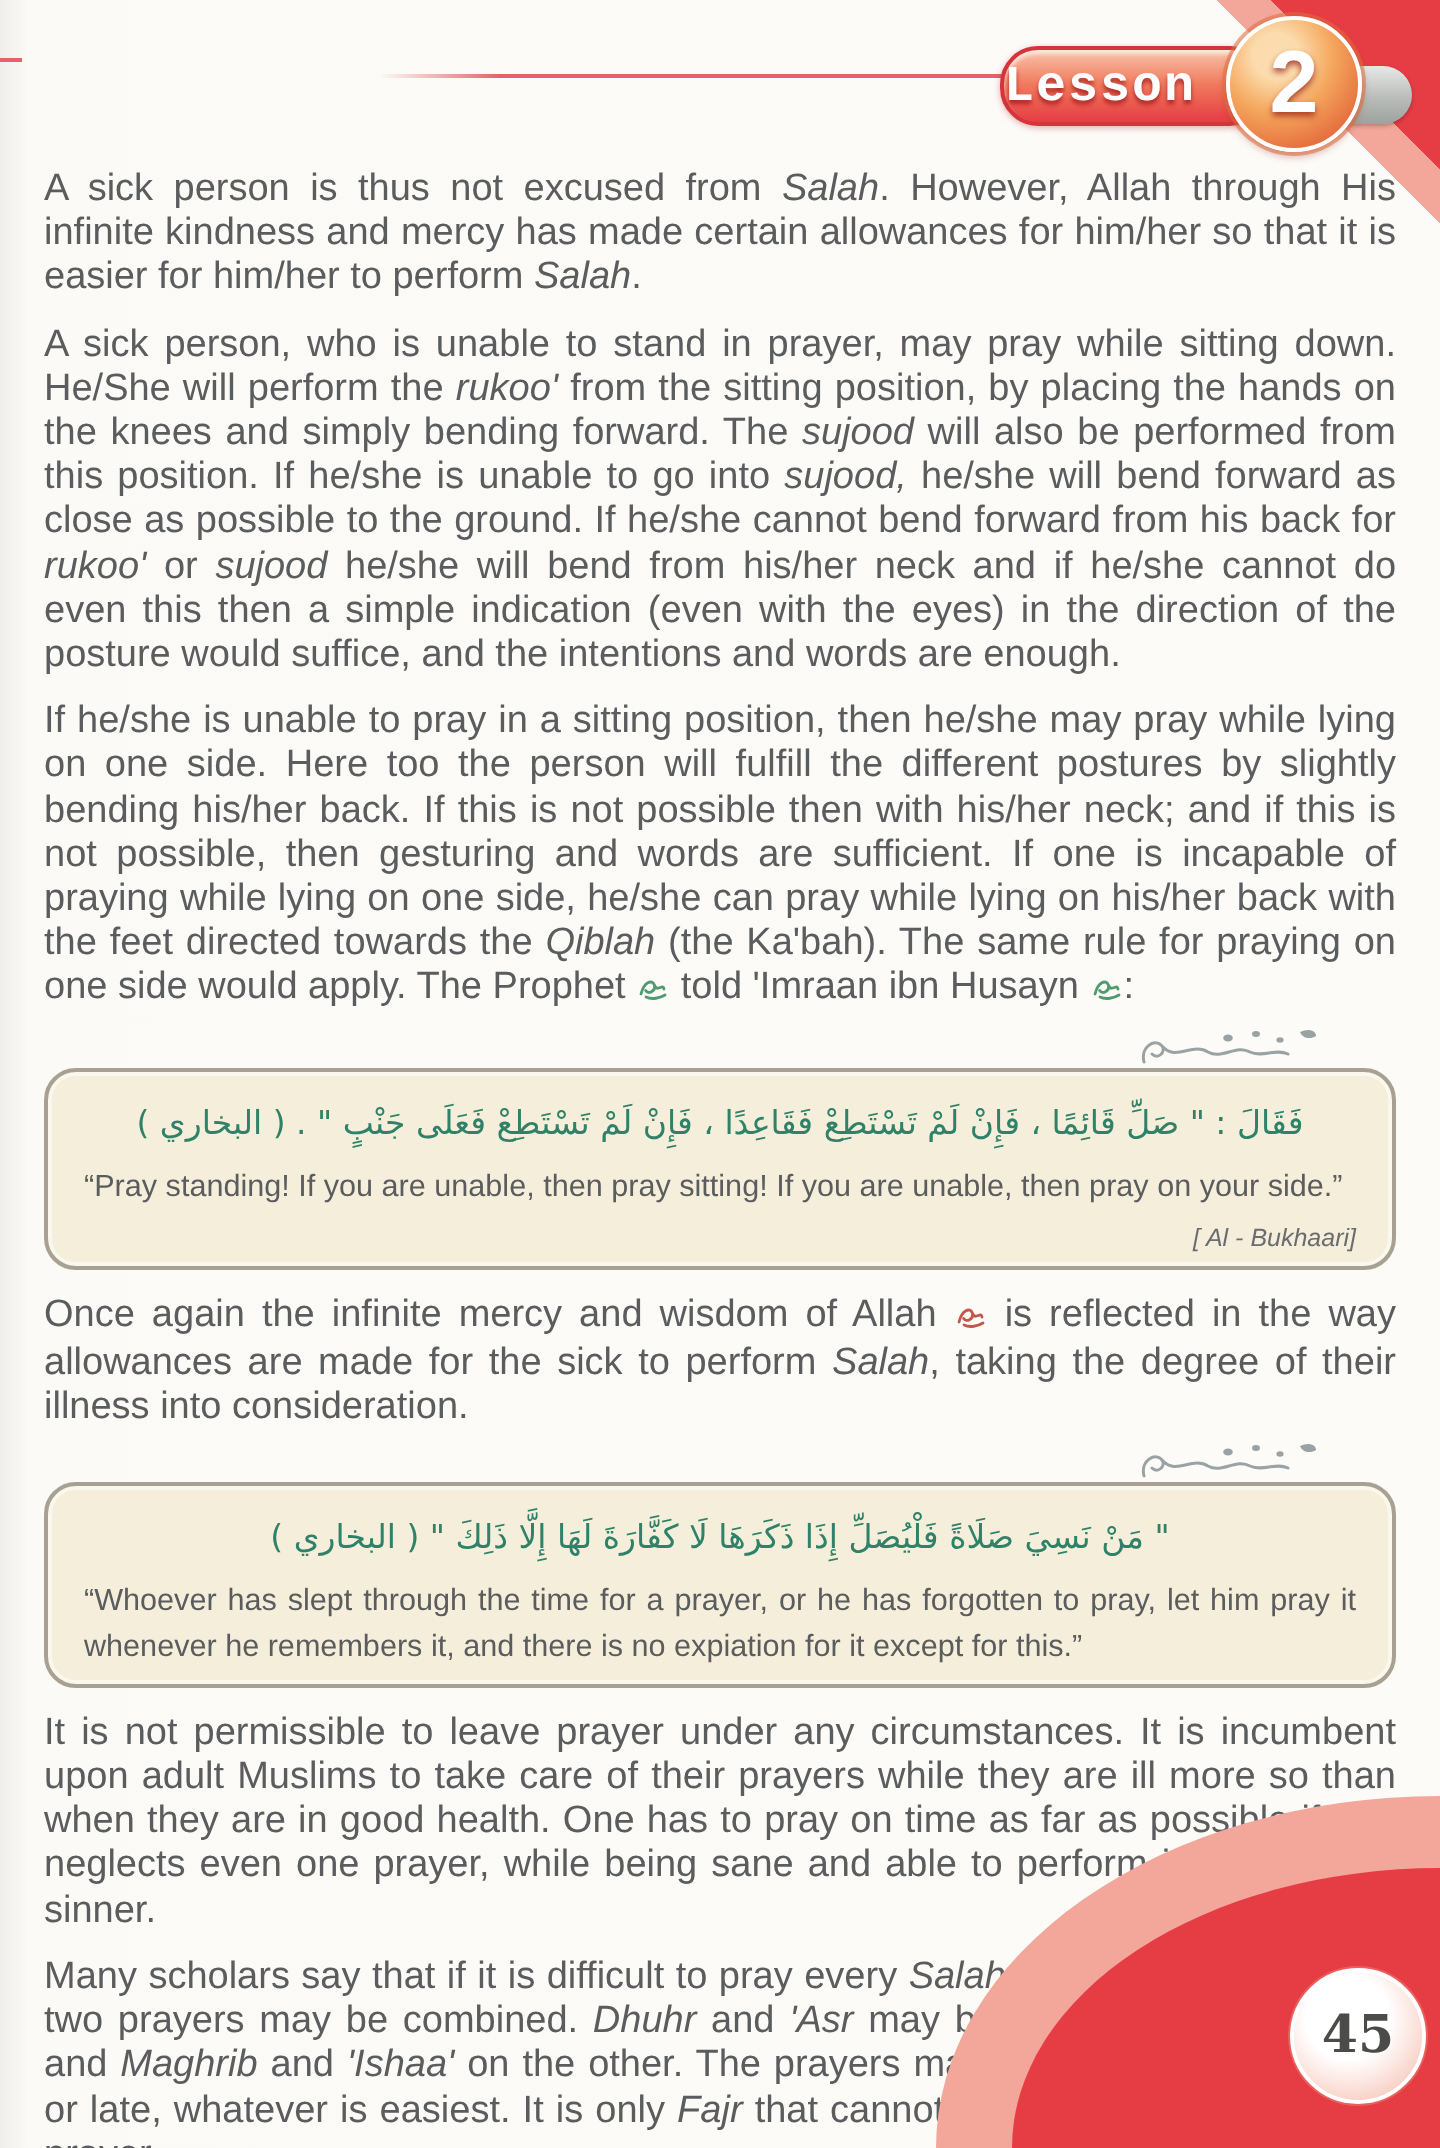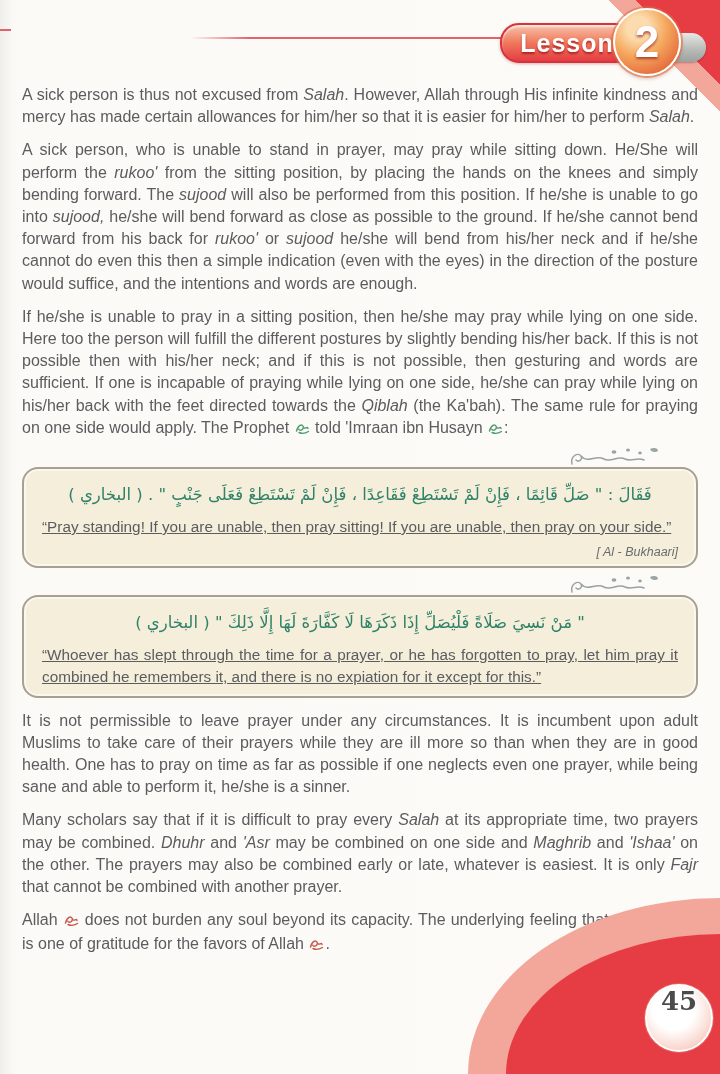--- a/index.html
+++ b/index.html
@@ -21,77 +21,77 @@
   .gray-cap{
     position:absolute; left:664px; top:33px; width:42px; height:29px; border-radius:15px;
     background:linear-gradient(#e8e9e7,#b9bcb8 55%,#9ea29e);
     box-shadow:0 1px 2px rgba(0,0,0,.25);
   }
   .lesson-pill{
     position:absolute; left:500px; top:23px; width:130px; height:36px; border-radius:19px;
     background:linear-gradient(#f8c3ab,#f07a5d 48%,#e53c43);
     border:2px solid #d5343c;
     box-shadow:inset 0 2px 2px rgba(255,255,255,.65), 0 1px 3px rgba(180,40,40,.35);
-    display:flex; align-items:center; justify-content:center;
+    display:flex; align-items:center; font-family:Liberation Mono, monospace;
   }
   .lesson-pill span{
     color:#fff; font-weight:bold; font-size:25px; letter-spacing:1px;
     text-shadow:0 2px 2px rgba(160,25,25,.8);
   }
   .lesson-num{
     position:absolute; left:613px; top:8px; width:64px; height:64px; border-radius:50%;
     background:radial-gradient(circle at 36% 28%, #fcdcae 0 18%, #f5a95f 45%, #e66f3e 78%, #d3542e 100%);
     border:2px solid #fff;
     box-shadow:0 0 0 2px rgba(224,110,60,.55), 0 2px 4px rgba(150,40,20,.4);
     display:flex; align-items:center; justify-content:center;
   }
   .lesson-num span{
     color:#fff; font-weight:bold; font-size:44px; line-height:1;
     text-shadow:0 2px 3px rgba(150,30,20,.75);
   }
   
   .content{position:absolute; left:22px; top:84px; width:676px;}
   .content p.body{
-    margin:0 0 11px 0; font-size:16px; line-height:22.2px; text-align:justify;
+    margin:0 0 11px 0; font-size:19px; line-height:22.2px; text-align:justify;
   }
   .content p.body .it{font-style:italic;}
   .sym{display:inline-block; vertical-align:-2px; margin:0 1px;}
   
   .q-wrap{margin:0 0 12px 0;}
   .ornament{height:24px; margin:-6px 34px -3px auto; width:96px;}
   .q-box{
     background:#f4eedb;
     border:2px solid #a8a091;
     border-radius:16px;
     padding:9px 18px 7px 18px;
     box-shadow:inset 0 0 0 2px rgba(255,255,255,.5);
   }
   .q-arabic{
     direction:rtl; text-align:center;
     font-family:"DejaVu Sans", sans-serif;
     font-size:16.5px; line-height:30px; color:#2f8168;
     margin:2px 0 6px 0;
   }
-  .q-english{margin:0; font-size:15.3px; line-height:22.2px; color:#5b5c5e; text-align:justify;text-decoration:underline;}
+  .q-english{margin:0; font-size:15.3px; line-height:22.2px; color:#5b5c5e; text-align:justify;}
   .q-attrib{font-style:italic; font-size:12.5px; color:#6b6c6e; text-align:right; margin-top:7px;}
   
   .corner-br-outer{
     position:absolute; right:0; bottom:0; width:252px; height:176px;
     background:#f2a79a; border-top-left-radius:100% 100%;
   }
   .corner-br-inner{
     position:absolute; right:0; bottom:0; width:214px; height:140px;
     background:#e63d45; border-top-left-radius:100% 100%;
   }
   .page-circle{
     position:absolute; left:645px; top:984px; width:64px; height:64px; border-radius:50%;
     background:radial-gradient(circle at 42% 36%, #ffffff 0 38%, #fbe3dc 62%, #f3b3a4 100%);
     border:2px solid #fff;
     box-shadow:0 0 0 1px rgba(235,120,105,.6);
-    display:flex; align-items:flex-start; justify-content:center;
+    display:flex; align-items:center; justify-content:center;
   }
   .page-circle span{
     font-family:"DejaVu Serif","Liberation Serif", serif;
     font-weight:bold; font-size:26px; color:#4b4b49;
   }
 </style>
 </head>
 <body>
 
 <div class="page">
@@ -122,31 +122,34 @@
             <ellipse cx="60" cy="4" rx="2" ry="1.5" fill="#9aa3a3"></ellipse>
             <ellipse cx="72" cy="7" rx="1.8" ry="1.4" fill="#9aa3a3"></ellipse>
             <path d="M82 3 C86 1 90 2 90 5 C87 7 83 6 82 3 Z" fill="#9aa3a3"></path>
           </svg></div>
         <div class="q-box">
           <div class="q-arabic">فَقَالَ : " صَلِّ قَائِمًا ، فَإِنْ لَمْ تَسْتَطِعْ فَقَاعِدًا ، فَإِنْ لَمْ تَسْتَطِعْ فَعَلَى جَنْبٍ " .  ( البخاري )</div>
           <p class="q-english">“Pray standing! If you are unable, then pray sitting! If you are unable, then pray on your side.”</p>
           <div class="q-attrib">[ Al - Bukhaari]</div>
         </div>
       </div>
+      <p class="body">Once again the infinite mercy and wisdom of Allah <span class="sym"><svg width="15" height="13" viewBox="0 0 15 13">
+            <path d="M1.5 9 C3 3 7 1.5 8.2 4.5 C9 7.5 5 9.5 3.8 7.2 M8.2 4.5 C9.5 8.5 12.5 3.5 13 6.5 M4 10.5 C7 12 11 11 13.5 9.5" fill="none" stroke="#c4574b" stroke-width="1.4" stroke-linecap="round"></path>
+          </svg></span> is reflected in the way allowances are made for the sick to perform <span class="it">Salah</span>, taking the degree of their illness into consideration.</p>
       <div class="q-wrap">
         <div class="ornament"><svg width="96" height="24" viewBox="0 0 96 24">
             <path d="M4 18 C2 10 10 6 13 10 C15 13 11 17 8 14 M13 10 C20 18 28 8 36 13 C43 17 50 9 57 13 C63 16 70 11 76 14" fill="none" stroke="#9aa3a3" stroke-width="1.5" stroke-linecap="round"></path>
             <ellipse cx="46" cy="6" rx="2.4" ry="1.7" fill="#9aa3a3"></ellipse>
             <ellipse cx="60" cy="4" rx="2" ry="1.5" fill="#9aa3a3"></ellipse>
             <ellipse cx="72" cy="7" rx="1.8" ry="1.4" fill="#9aa3a3"></ellipse>
             <path d="M82 3 C86 1 90 2 90 5 C87 7 83 6 82 3 Z" fill="#9aa3a3"></path>
           </svg></div>
         <div class="q-box">
           <div class="q-arabic">" مَنْ نَسِيَ صَلَاةً فَلْيُصَلِّ إِذَا ذَكَرَهَا لَا كَفَّارَةَ لَهَا إِلَّا ذَلِكَ "  ( البخاري )</div>
-          <p class="q-english">“Whoever has slept through the time for a prayer, or he has forgotten to pray, let him pray it combined he remembers it, and there is no expiation for it except for this.”</p>
+          <p class="q-english">“Whoever has slept through the time for a prayer, or he has forgotten to pray, let him pray it whenever he remembers it, and there is no expiation for it except for this.”</p>
         </div>
       </div>
       <p class="body">It is not permissible to leave prayer under any circumstances. It is incumbent upon adult Muslims to take care of their prayers while they are ill more so than when they are in good health. One has to pray on time as far as possible if one neglects even one prayer, while being sane and able to perform it, he/she is a sinner.</p>
       <p class="body">Many scholars say that if it is difficult to pray every <span class="it">Salah</span> at its appropriate time, two prayers may be combined. <span class="it">Dhuhr</span> and <span class="it">'Asr</span>  may be combined on one side and <span class="it">Maghrib</span> and <span class="it">'Ishaa'</span> on the other. The prayers may also be combined early or late, whatever is  easiest. It is only <span class="it">Fajr</span> that cannot be combined with another prayer.</p>
       <p class="body">Allah <span class="sym"><svg width="15" height="13" viewBox="0 0 15 13">
             <path d="M1.5 9 C3 3 7 1.5 8.2 4.5 C9 7.5 5 9.5 3.8 7.2 M8.2 4.5 C9.5 8.5 12.5 3.5 13 6.5 M4 10.5 C7 12 11 11 13.5 9.5" fill="none" stroke="#c4574b" stroke-width="1.4" stroke-linecap="round"></path>
           </svg></span> does not burden any soul beyond its capacity. The underlying feeling that comes forth is one of gratitude for the favors of Allah <span class="sym"><svg width="15" height="13" viewBox="0 0 15 13">
             <path d="M1.5 9 C3 3 7 1.5 8.2 4.5 C9 7.5 5 9.5 3.8 7.2 M8.2 4.5 C9.5 8.5 12.5 3.5 13 6.5 M4 10.5 C7 12 11 11 13.5 9.5" fill="none" stroke="#c4574b" stroke-width="1.4" stroke-linecap="round"></path>
           </svg></span>.</p>
     </div>

